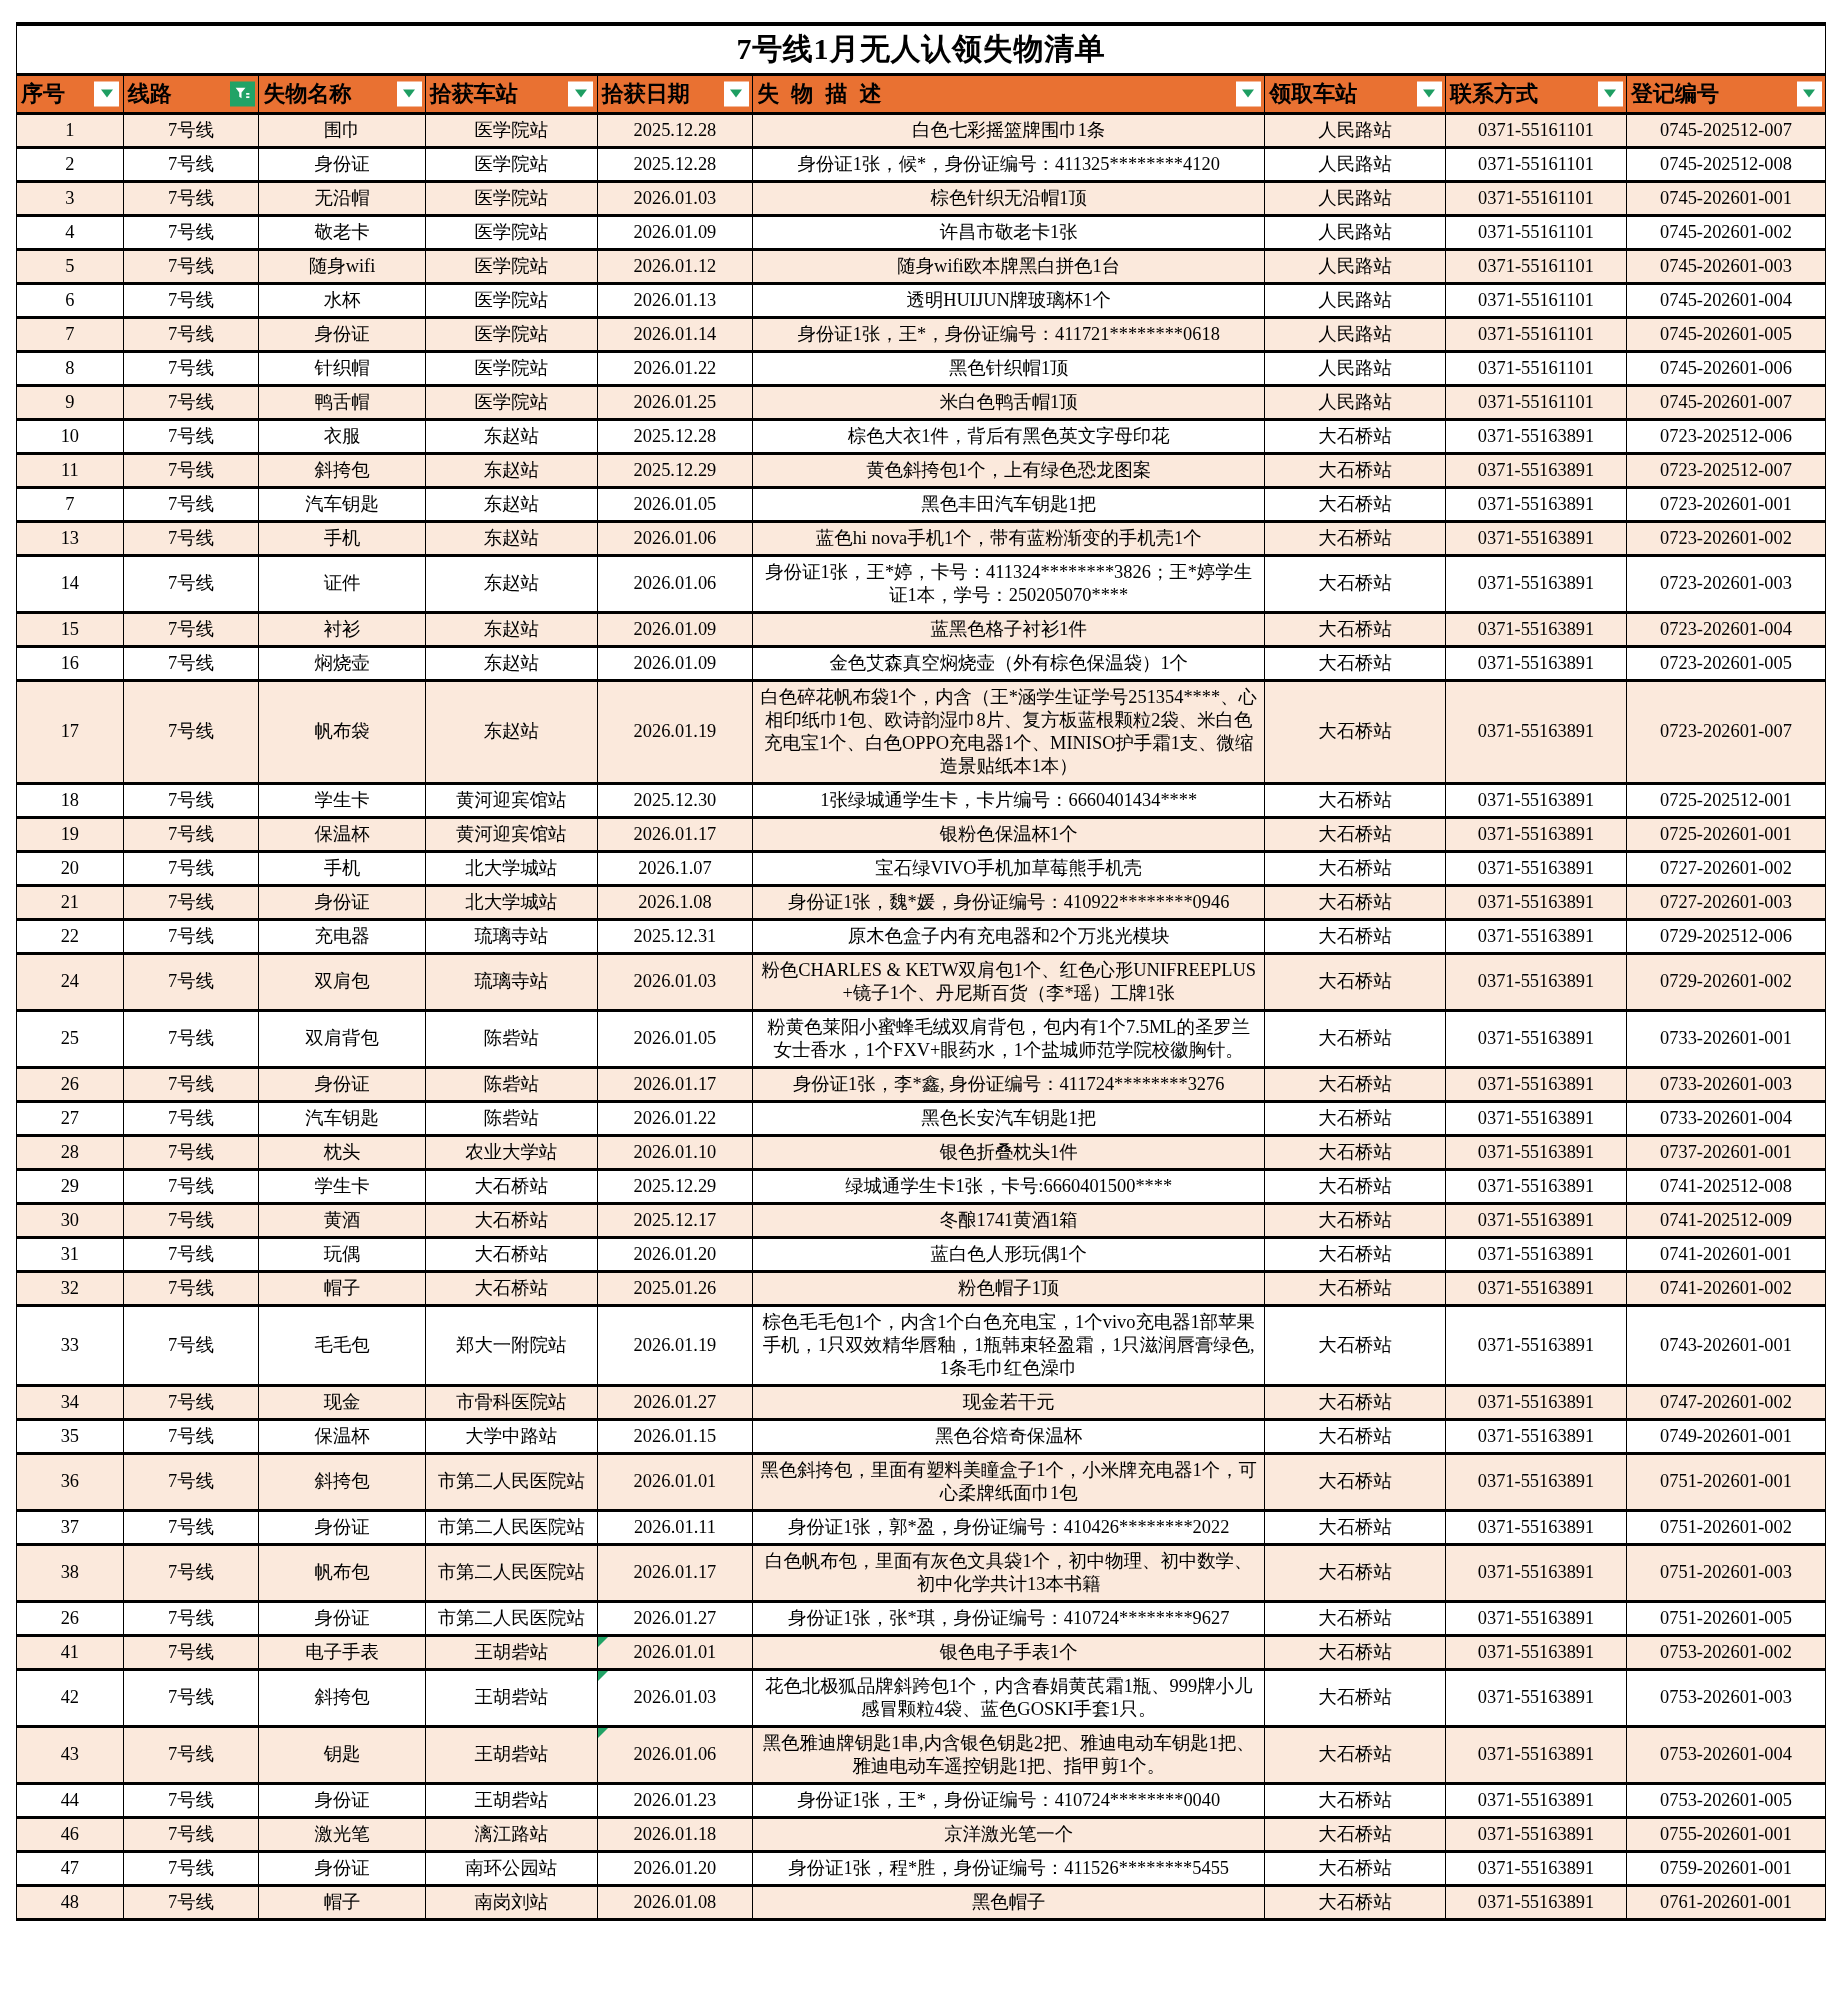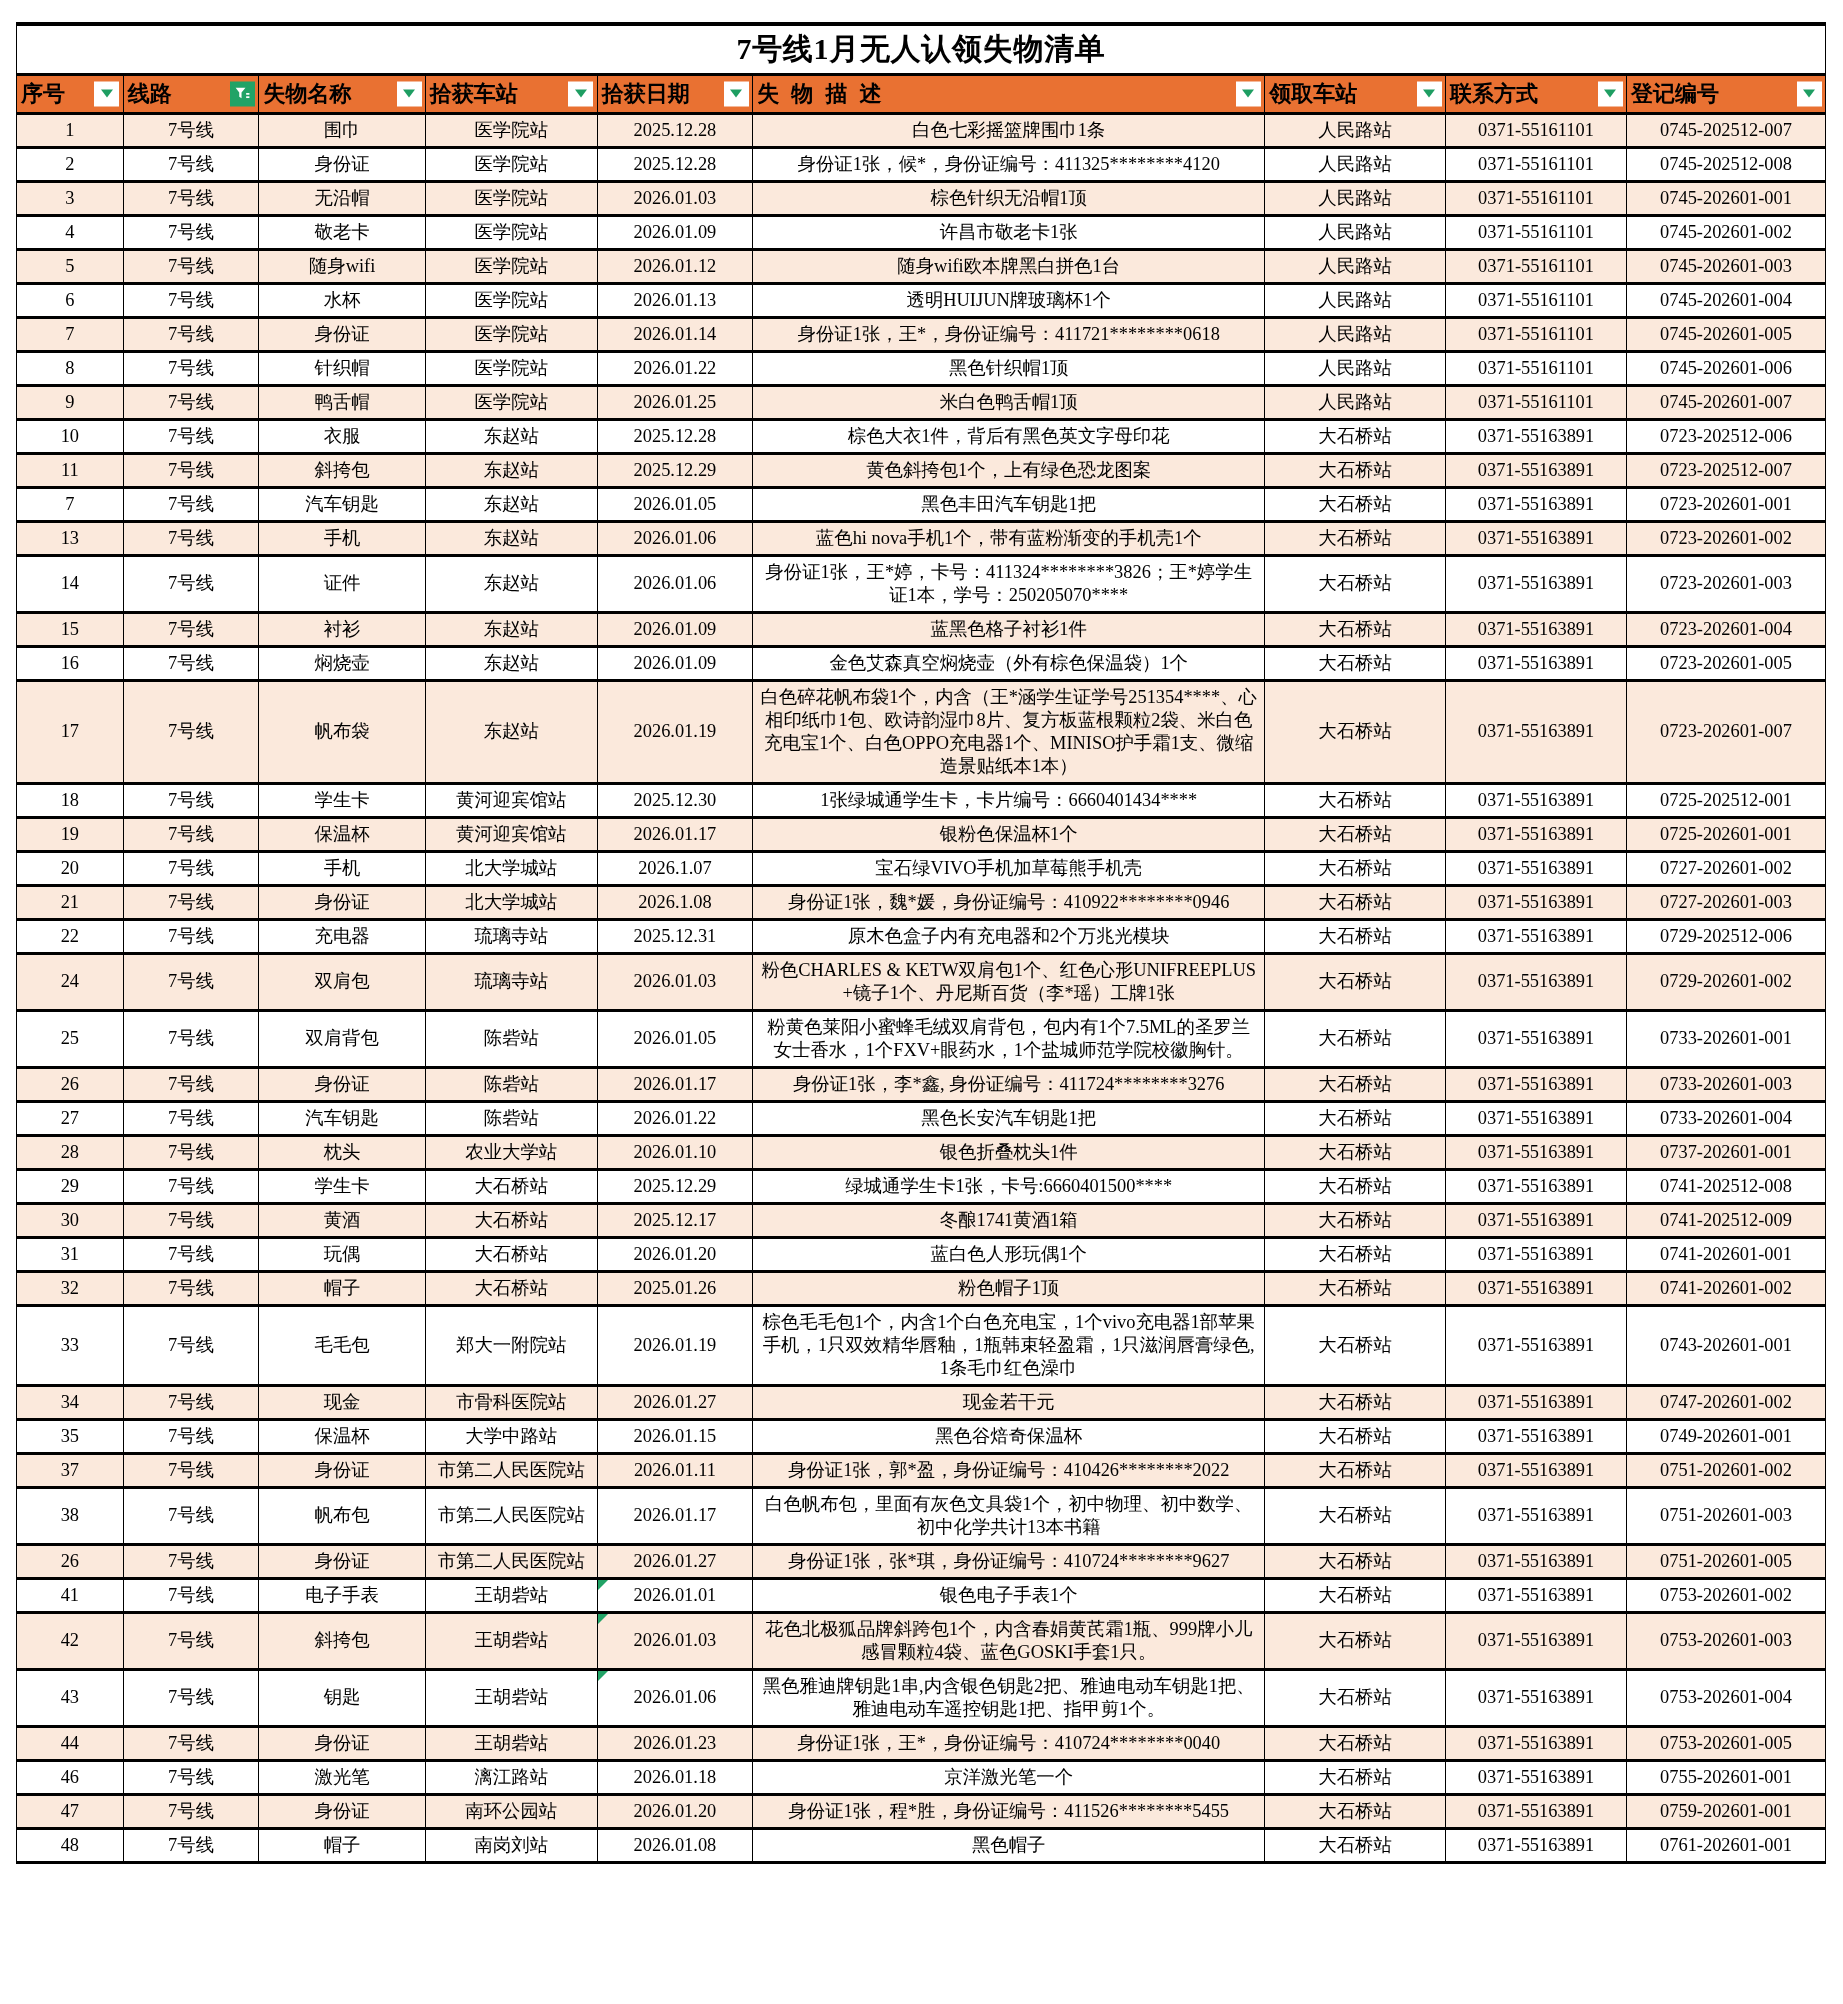--- a/index.html
+++ b/index.html
@@ -513,20 +513,31 @@
     <td>7号线</td>
     <td>保温杯</td>
     <td>大学中路站</td>
     <td>2026.01.15</td>
     <td>黑色谷焙奇保温杯</td>
     <td>大石桥站</td>
     <td>0371-55163891</td>
     <td>0749-202601-001</td>
   </tr>
 
+  <tr>
+    <td>36</td>
+    <td>7号线</td>
+    <td>斜挎包</td>
+    <td>市第二人民医院站</td>
+    <td>2026.01.01</td>
+    <td>黑色斜挎包，里面有塑料美瞳盒子1个，小米牌充电器1个，可心柔牌纸面巾1包</td>
+    <td>大石桥站</td>
+    <td>0371-55163891</td>
+    <td>0751-202601-001</td>
+  </tr>
 
   <tr>
     <td>37</td>
     <td>7号线</td>
     <td>身份证</td>
     <td>市第二人民医院站</td>
     <td>2026.01.11</td>
     <td>身份证1张，郭*盈，身份证编号：410426********2022</td>
     <td>大石桥站</td>
     <td>0371-55163891</td>

